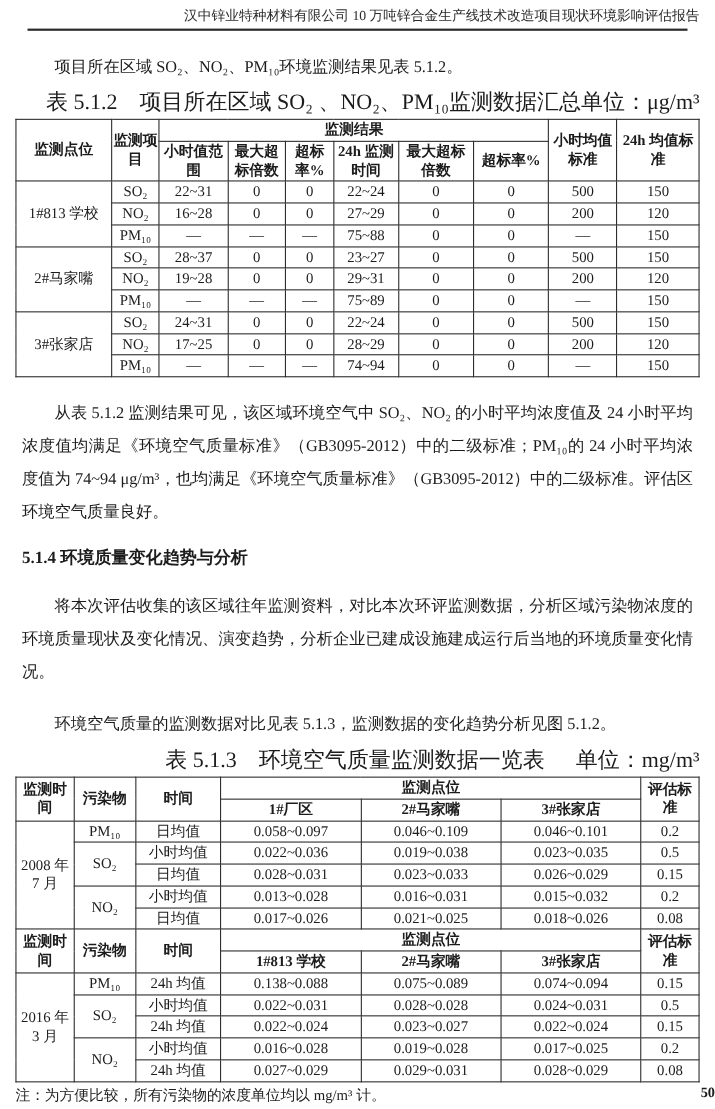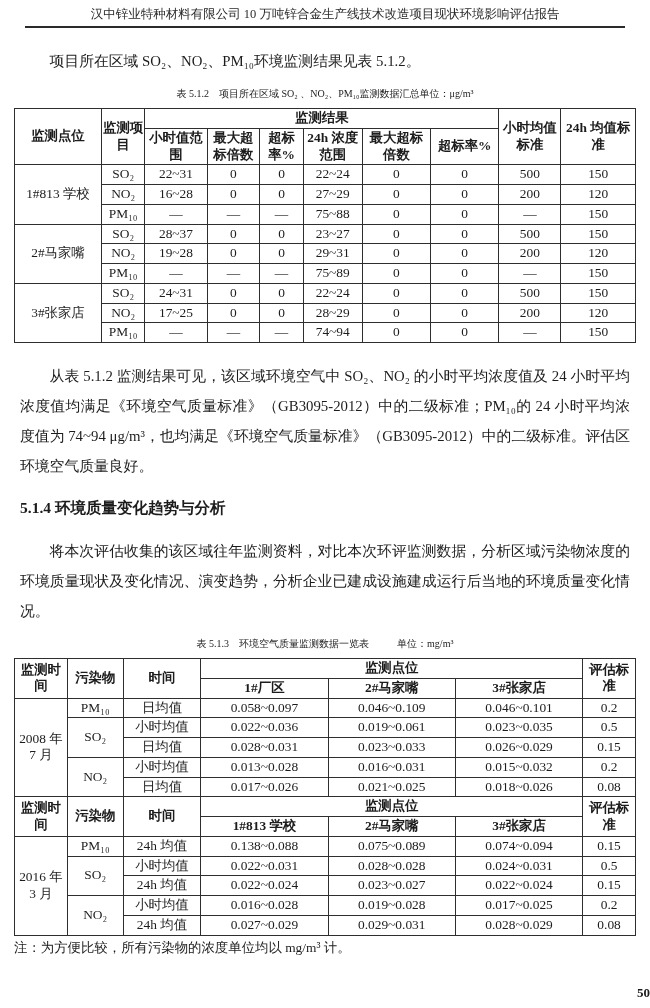--- a/index.html
+++ b/index.html
@@ -10,21 +10,21 @@
     font-family: "Liberation Serif", "DejaVu Serif", serif;
     color: #1c1c1c;
     overflow: hidden;
   }
   .page {
     position: relative;
     width: 650px; height: 1008px;
     padding: 5px 14px 0 14px;
   }
   .doc-header {
-    text-align: center;
+    text-align: right;
     font-size: 12.5px;
     line-height: 17px;
     padding: 1px 0 3px 0;
     color: #2a2a2a;
   }
   .header-rule {
     border-bottom: 2px solid #2a2a2a;
     margin: 0 11px;
   }
   h2.sec {
@@ -34,22 +34,22 @@
     line-height: 20px;
   }
   p.body-para {
     font-size: 14.8px;
     line-height: 30px;
     text-align: justify;
     text-indent: 2em;
     margin: 18px 6px 0 6px;
   }
   .caption {
-    text-align: center;
-    font-size: 10px;
+    text-align: right;
+    font-size: 20px;
     margin: 8px 0 5px 0;
     line-height: 19px;
   }
   .caption .cap-gap { display: inline-block; width: 28px; }
   table.doc-table {
     width: 100%;
     border-collapse: collapse;
     table-layout: fixed;
     font-size: 13.4px;
   }
@@ -108,21 +108,21 @@
           <td rowspan="2" class="th">监测点位</td>
           <td rowspan="2" class="th">监测项目</td>
           <td colspan="6" class="th">监测结果</td>
           <td rowspan="2" class="th">小时均值标准</td>
           <td rowspan="2" class="th">24h 均值标准</td>
         </tr>
         <tr>
           <td class="th">小时值范围</td>
           <td class="th">最大超标倍数</td>
           <td class="th">超标率%</td>
-          <td class="th">24h 浓度范围</td>
+          <td class="th">24h 监测时间</td>
           <td class="th">最大超标倍数</td>
           <td class="th">超标率%</td>
         </tr>
         <tr>
           <td rowspan="3">1#813 学校</td>
           <td>SO₂</td>
           <td>22~31</td>
           <td>0</td>
           <td>0</td>
           <td>22~24</td>
@@ -223,20 +223,21 @@
         </tr>
       </tbody>
   </table>
 
   <p class="body-para">从表 5.1.2 监测结果可见，该区域环境空气中 SO₂、NO₂ 的小时平均浓度值及 24 小时平均浓度值均满足《环境空气质量标准》（GB3095-2012）中的二级标准；PM₁₀的 24 小时平均浓度值为 74~94 μg/m³，也均满足《环境空气质量标准》（GB3095-2012）中的二级标准。评估区环境空气质量良好。</p>
 
   <h2 class="sec">5.1.4  环境质量变化趋势与分析</h2>
 
   <p class="body-para">将本次评估收集的该区域往年监测资料，对比本次环评监测数据，分析区域污染物浓度的环境质量现状及变化情况、演变趋势，分析企业已建成设施建成运行后当地的环境质量变化情况。</p>
 
+  <p class="body-para">环境空气质量的监测数据对比见表 5.1.3，监测数据的变化趋势分析见图 5.1.2。</p>
 
   <div class="caption">
     <span>表 5.1.3　环境空气质量监测数据一览表</span><span class="cap-gap"></span><span>单位：mg/m³</span>
   </div>
 
   <table class="doc-table">
     <colgroup>
       <col style="width:8.5%">
         <col style="width:9%">
         <col style="width:12.5%">
@@ -264,21 +265,21 @@
           <td>日均值</td>
           <td>0.058~0.097</td>
           <td>0.046~0.109</td>
           <td>0.046~0.101</td>
           <td>0.2</td>
         </tr>
         <tr>
           <td rowspan="2">SO₂</td>
           <td>小时均值</td>
           <td>0.022~0.036</td>
-          <td>0.019~0.061</td>
+          <td>0.019~0.038</td>
           <td>0.023~0.035</td>
           <td>0.5</td>
         </tr>
         <tr>
           <td>日均值</td>
           <td>0.028~0.031</td>
           <td>0.023~0.033</td>
           <td>0.026~0.029</td>
           <td>0.15</td>
         </tr>

